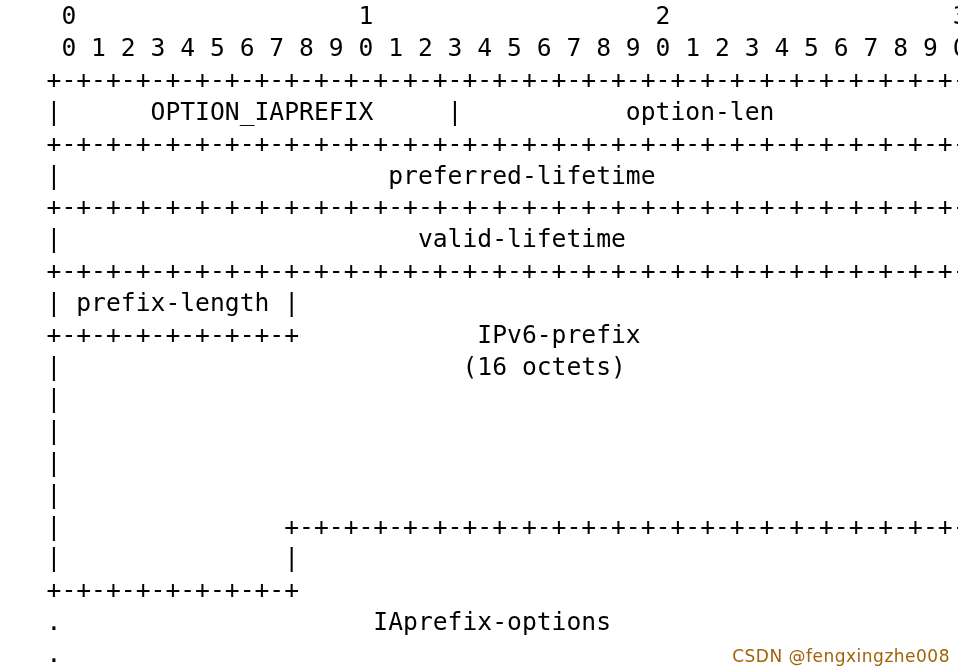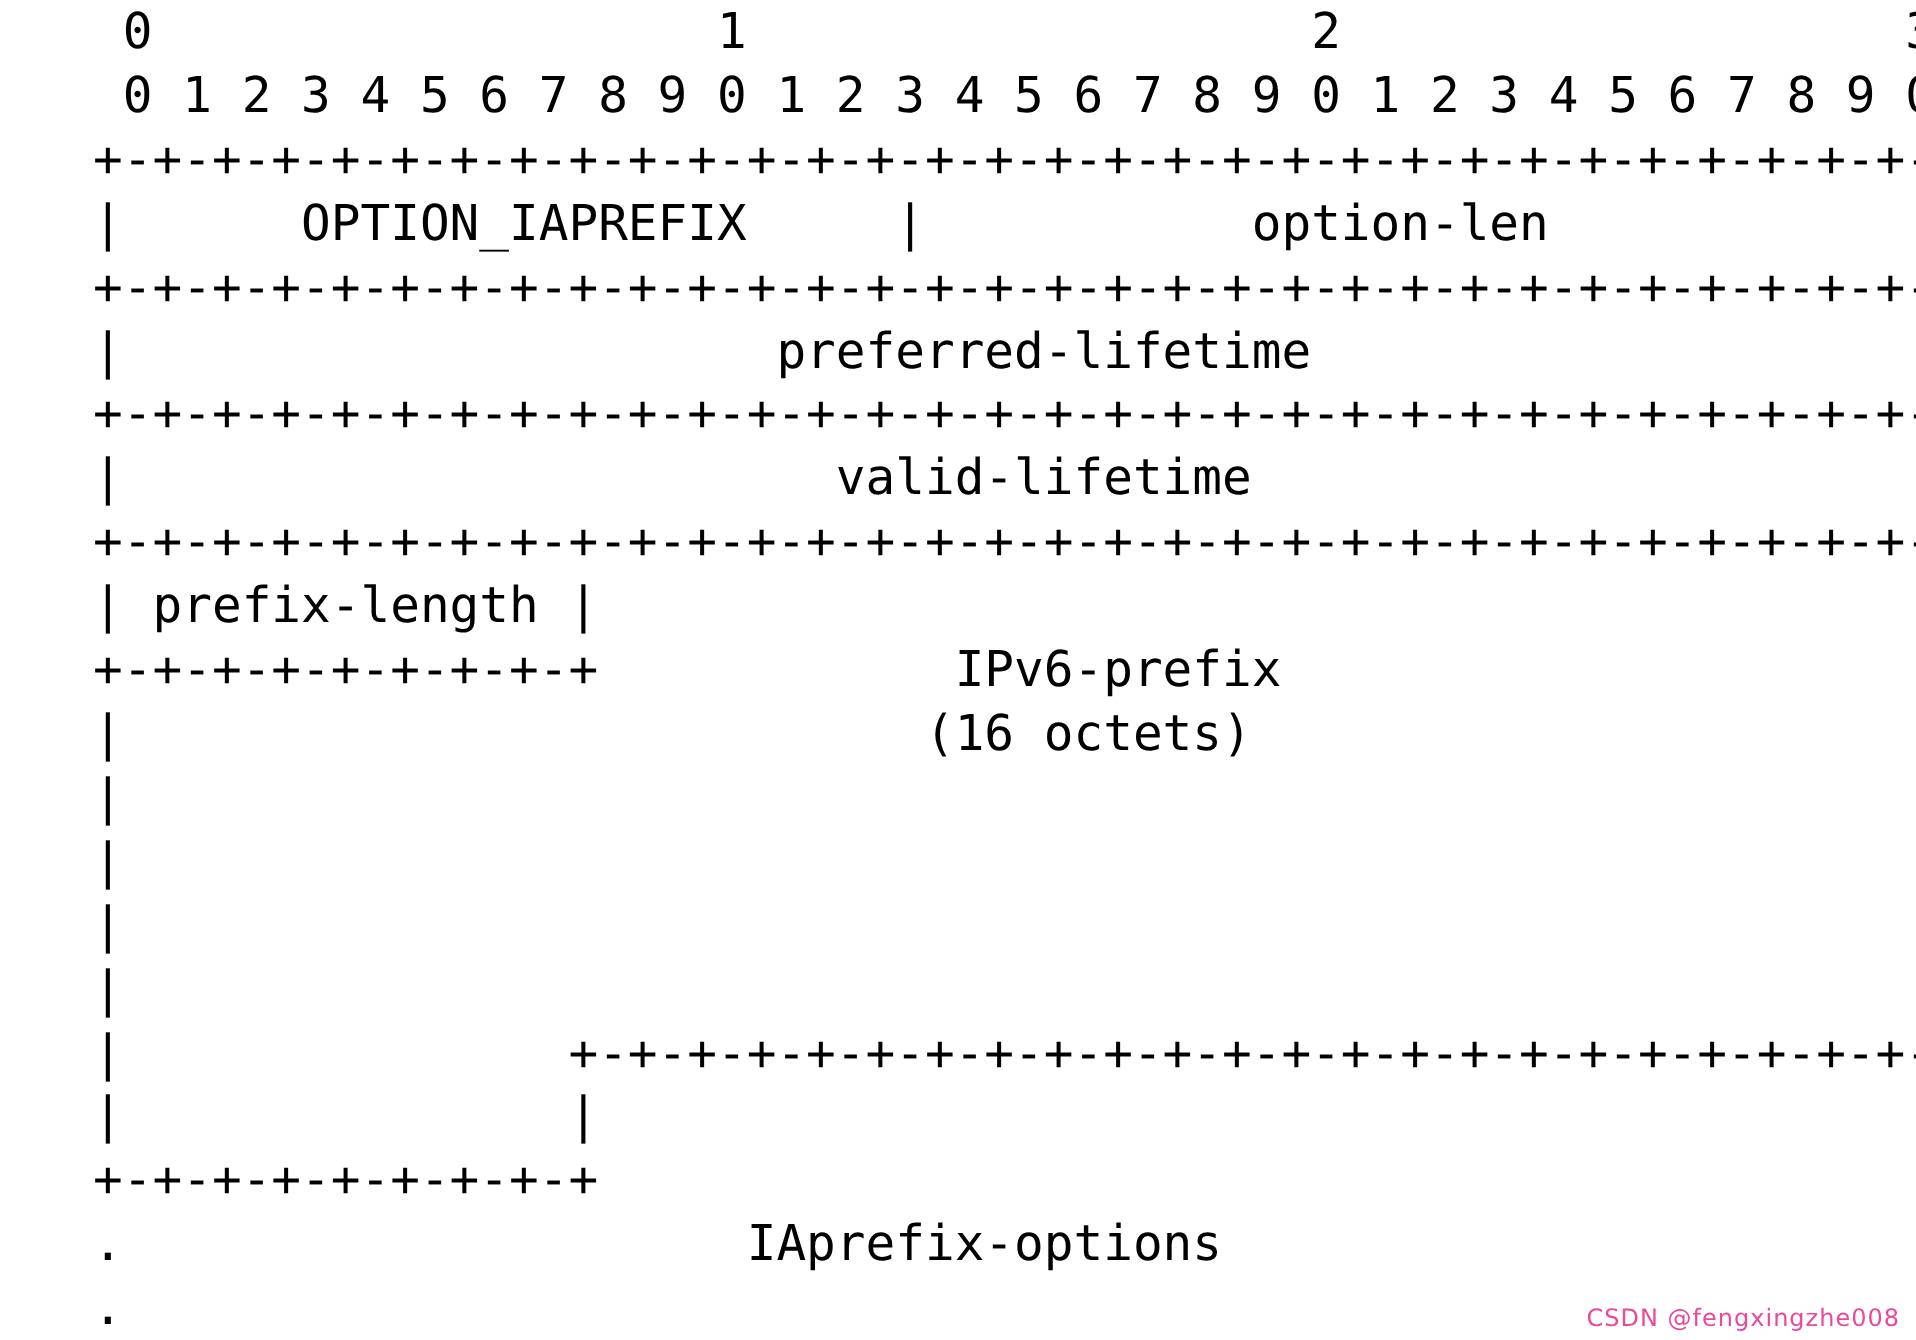--- a/index.html
+++ b/index.html
@@ -36,23 +36,23 @@
     color: #000000;
     white-space: pre;
     font-weight: normal;
     -webkit-font-smoothing: antialiased;
   }
 
   #watermark {
     position: absolute;
     right: 8px;
     bottom: 4px;
-    color: #ec4899;
+    color: #a16207;
     font-family: "DejaVu Sans", "Liberation Sans", sans-serif;
-    font-size: 12px;
+    font-size: 17px;
     letter-spacing: 0.5px;
     white-space: nowrap;
     pointer-events: none;
     user-select: none;
   }
 </style>
 </head>
 <body>
 
 <div id="diagram-wrap">

